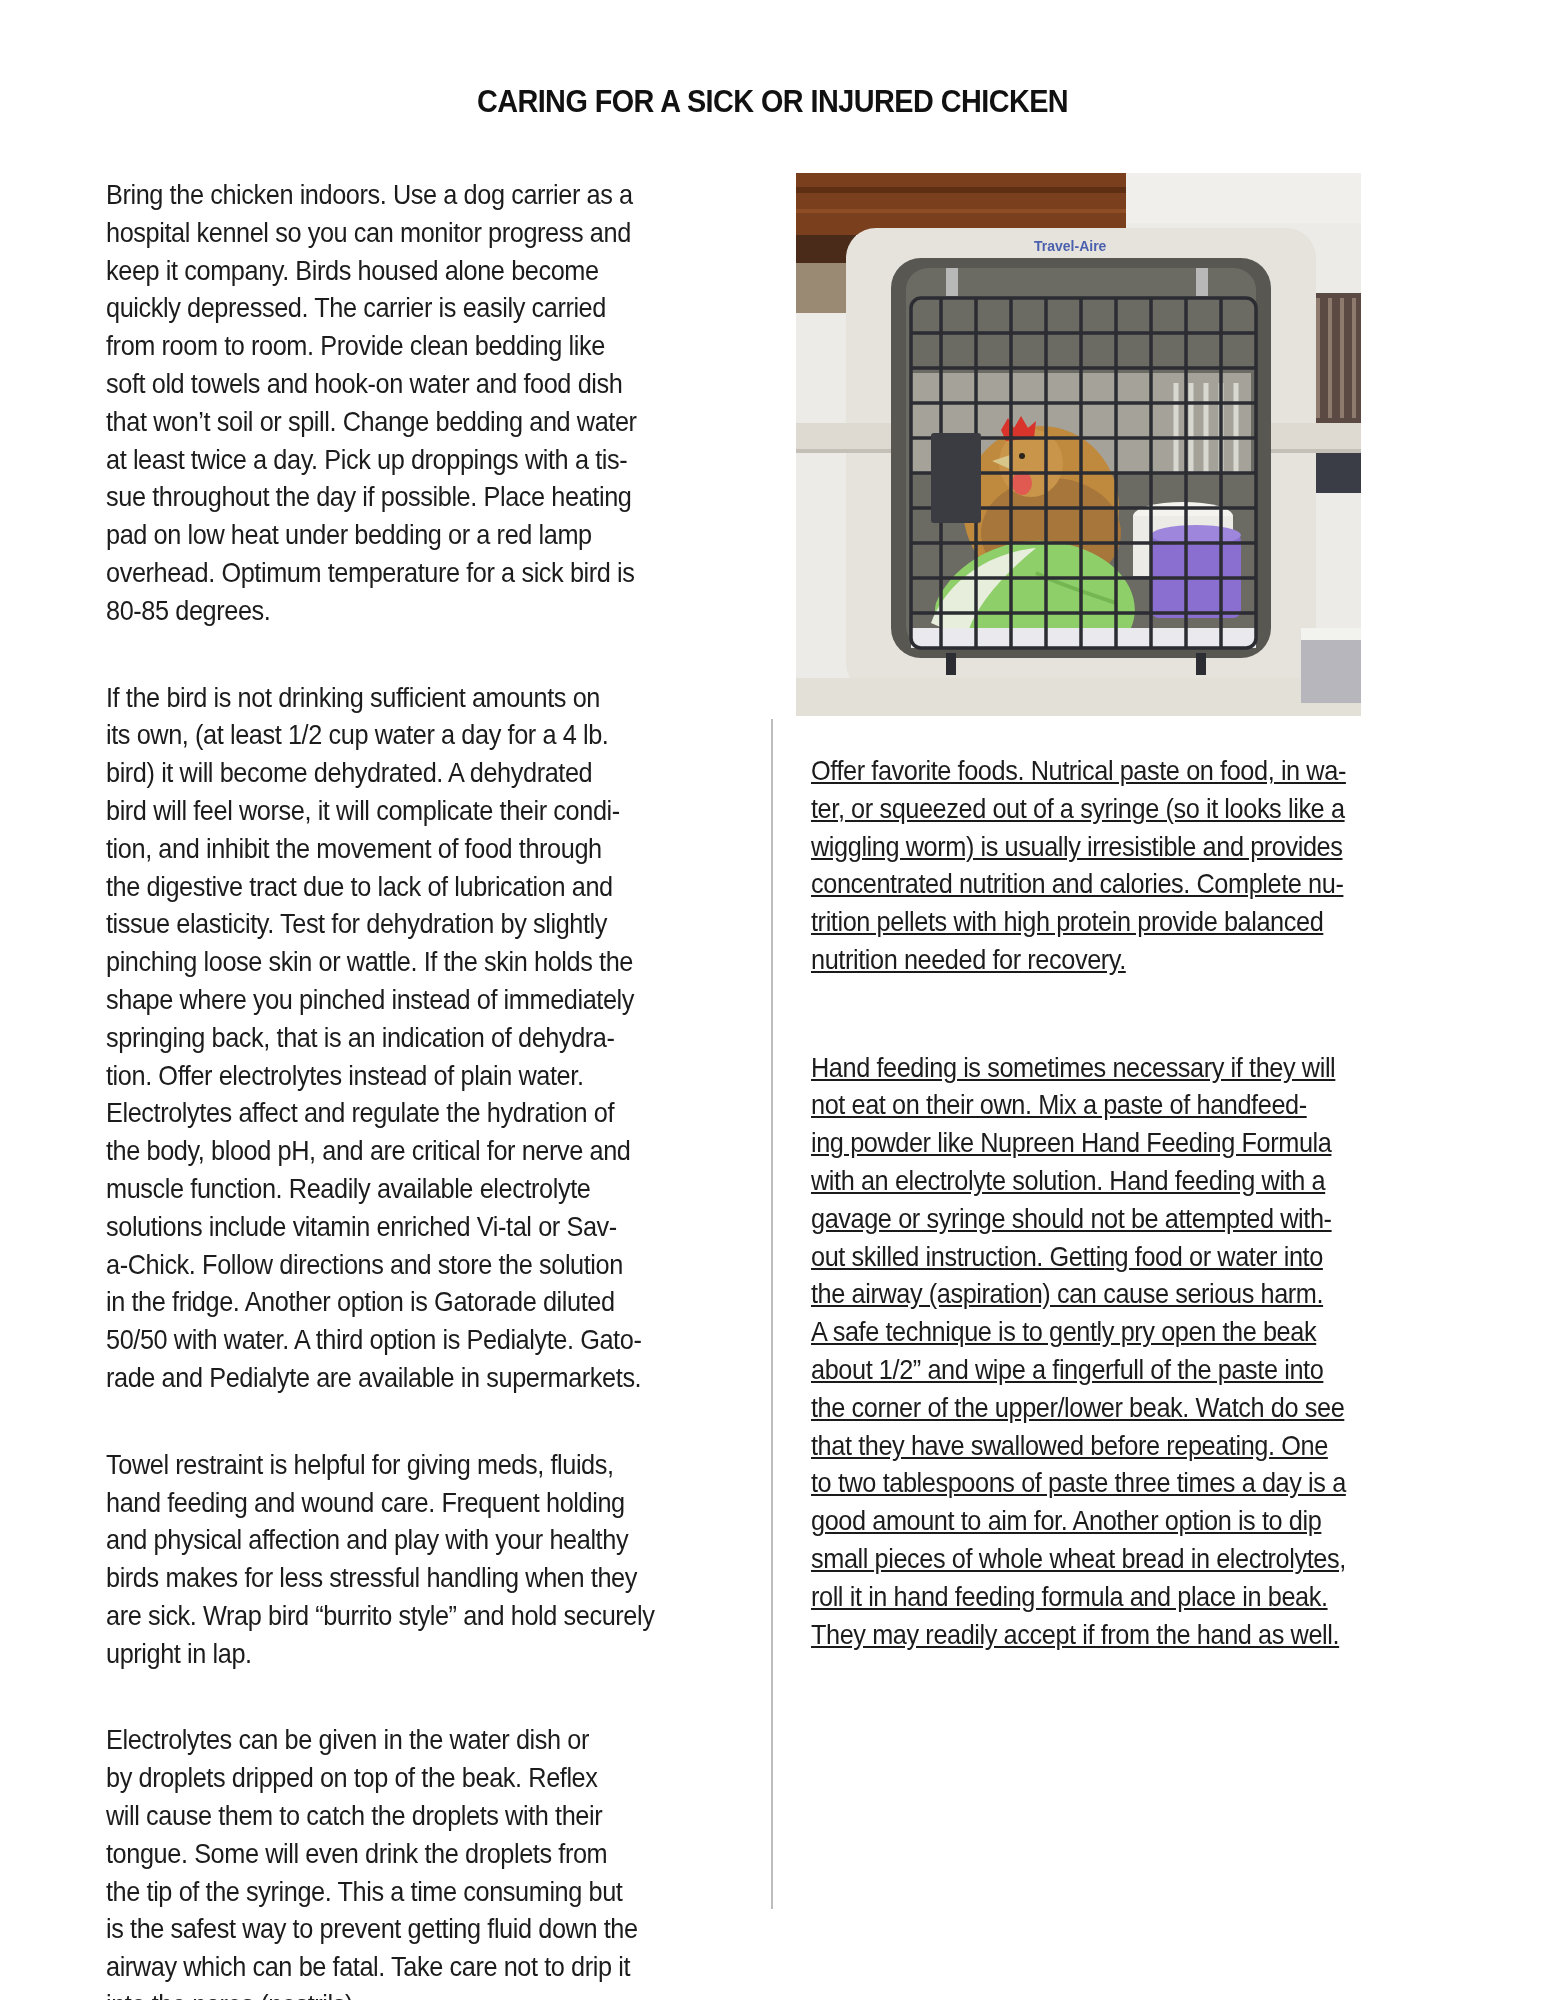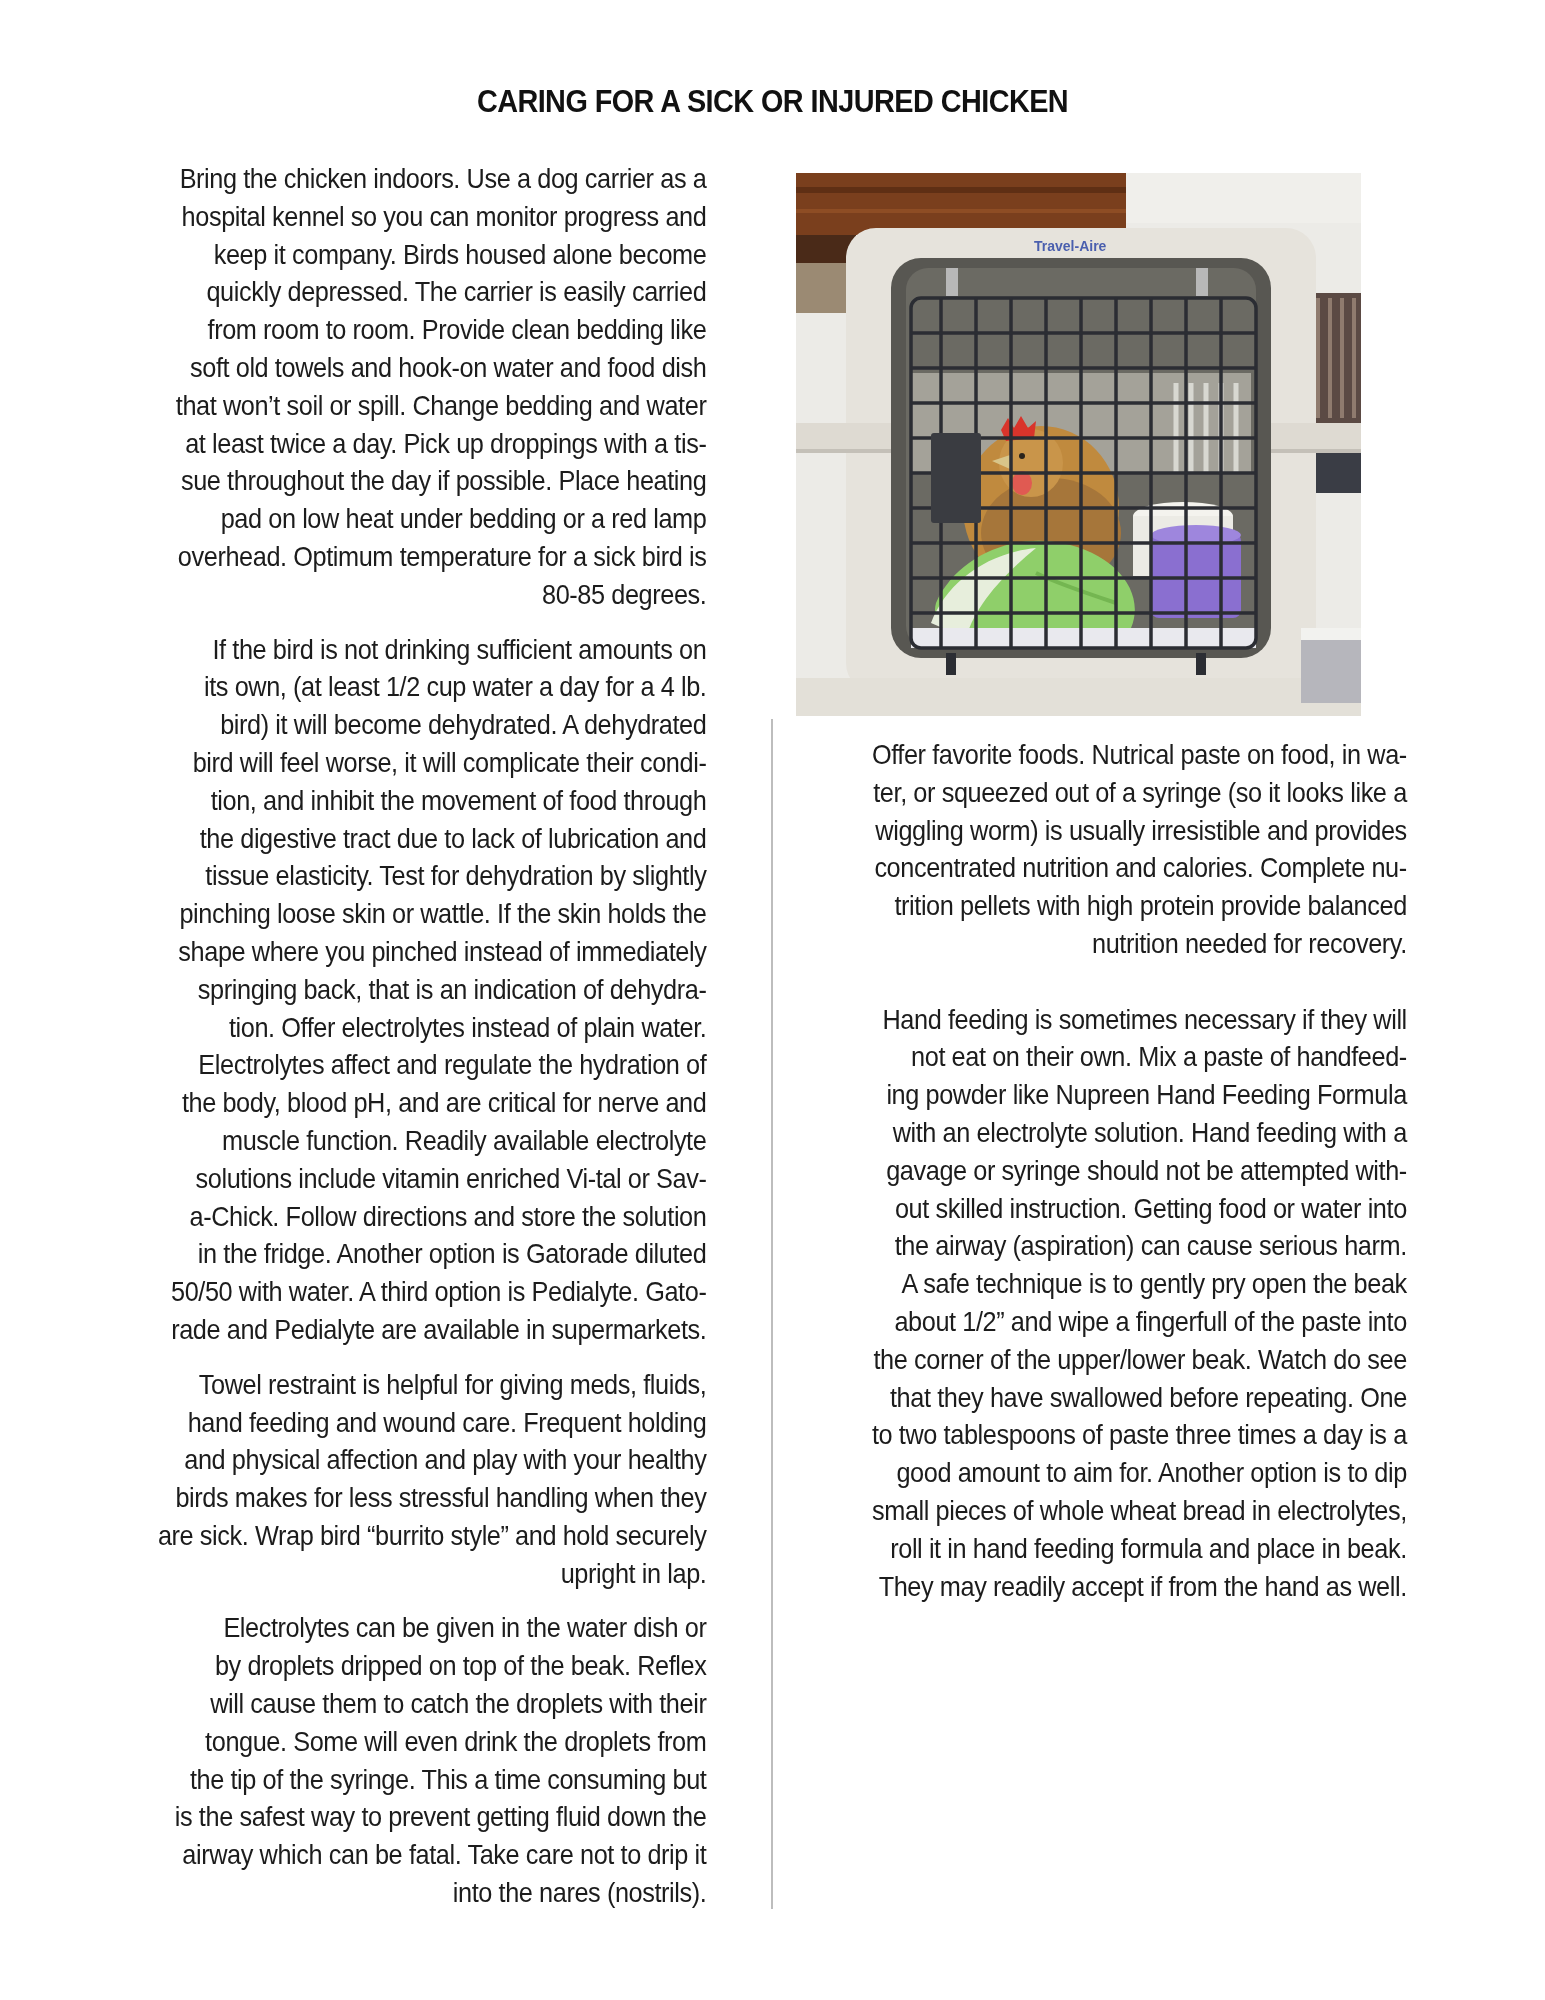--- a/index.html
+++ b/index.html
@@ -32,22 +32,21 @@
     }
     .column {
       position: absolute;
       top: 160px;
     }
     .col-left {
       left: 90px;
       width: 670px;
     }
     .para {
-      margin: 0;
-      text-align: right;
+      margin: 16px;
     }
     .line {
       display: block;
       font-size: 27.5px;
       line-height: 37.8px;
       height: 37.8px;
       white-space: nowrap;
       letter-spacing: -0.45px;
       transform: scaleX(0.92);
       transform-origin: left center;
@@ -75,20 +74,21 @@
       overflow: hidden;
       background: #4d7c0f;
     }
     .photo svg { display: block; }
 
     .right-text {
       position: absolute;
       left: 795px;
       top: 736px;
       width: 665px;
+      text-decoration: underline;
     }
   </style>
 </head>
 <body>
 
 <h1 class="page-title">CARING FOR A SICK OR INJURED CHICKEN</h1>
 
 <div class="column col-left">
   <div class="para">
     <span class="line">Bring the chicken indoors. Use a dog carrier as a</span>

